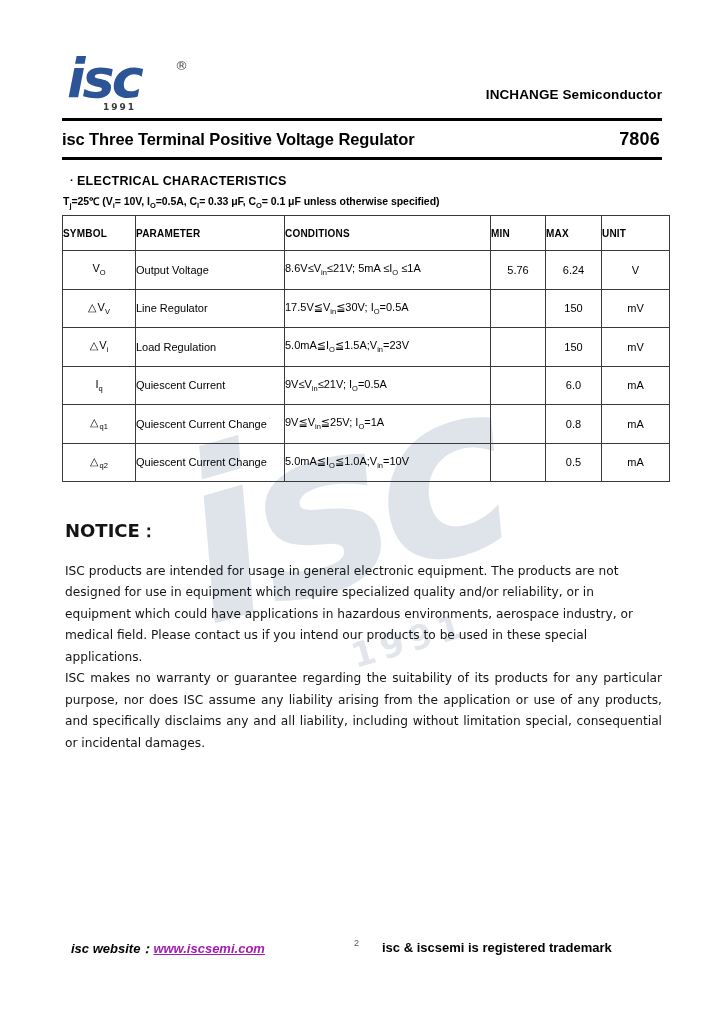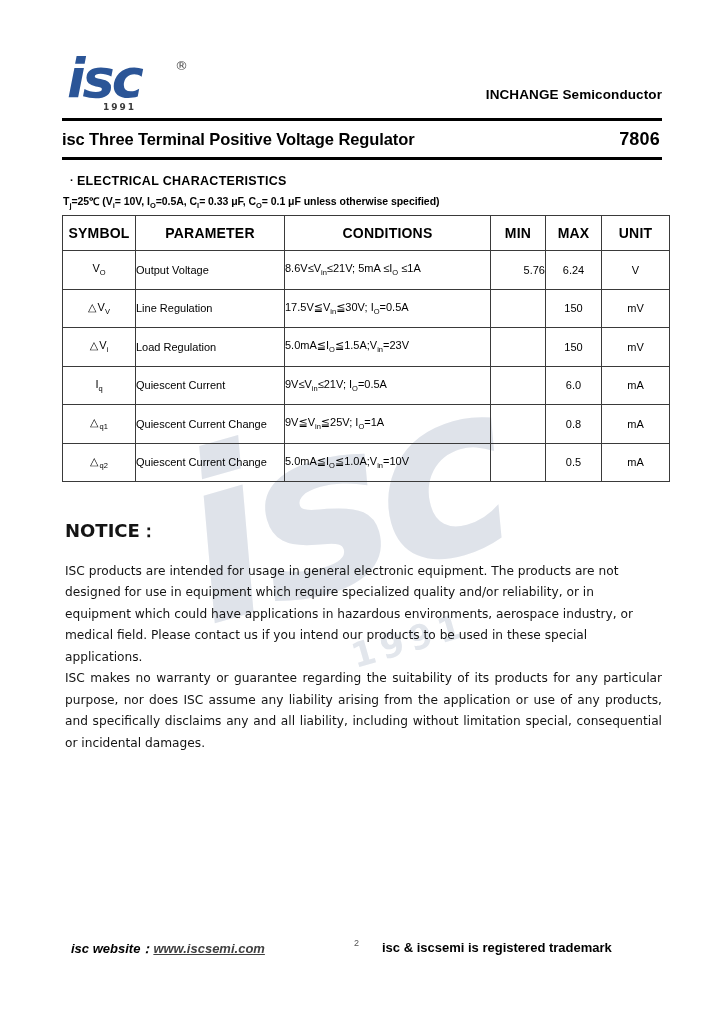--- a/index.html
+++ b/index.html
@@ -191,29 +191,29 @@
   .spec-table th, .spec-table td {
     border: 1px solid #3a3a3a;
     font-size: 11px;
     font-weight: normal;
     padding: 0;
     height: 37.5px;
     vertical-align: middle;
   }
   .spec-table thead th {
     font-weight: bold;
-    font-size: 14px;
-    text-align: center;
+    font-size: 10px;
+    text-align: left;
     letter-spacing: 0.2px;
     height: 34px;
   }
   .col-symbol   { width: 72px; text-align: center; }
   .col-param    { width: 148px; text-align: left; }
   .col-cond     { width: 205px; text-align: left; }
-  .col-min      { width: 54px; text-align: right; }
+  .col-min      { width: 54px; text-align: center; }
   .col-max      { width: 55px; text-align: center; }
   .col-unit     { width: 67px; text-align: center; }
   .cell-pad-l { padding-left: 10px; }
   .cell-cond  { padding-left: 10px; }
   .spec-table sub { font-size: 7.5px; }
   .tri { font-size: 11px; padding-right: 1px; }
 
   
   .notice {
     position: absolute;
@@ -244,21 +244,21 @@
   .footer-left {
     position: absolute;
     left: 9px;
     top: 0;
     font-size: 13px;
     font-weight: bold;
     font-style: italic;
     white-space: nowrap;
   }
   .footer-url {
-    color: #404040;
+    color: #a21caf;
     text-decoration: underline;
     font-style: italic;
     font-weight: bold;
   }
   .footer-page {
     position: absolute;
     left: 292px;
     top: -2px;
     font-size: 9px;
     color: #555;
@@ -324,21 +324,21 @@
           <tr>
             <td class="col-symbol"><span>V</span><sub>O</sub></td>
             <td class="col-param cell-pad-l">Output Voltage</td>
             <td class="col-cond cell-cond"><span>8.6V≤V</span><sub>in</sub><span>≤21V; 5mA ≤I</span><sub>O</sub><span> ≤1A</span></td>
             <td class="col-min">5.76</td>
             <td class="col-max">6.24</td>
             <td class="col-unit">V</td>
           </tr>
           <tr>
             <td class="col-symbol"><span class="tri">△</span><span>V</span><sub>V</sub></td>
-            <td class="col-param cell-pad-l">Line Regulation</td>
+            <td class="col-param cell-pad-l">Line Regulator</td>
             <td class="col-cond cell-cond"><span>17.5V≦V</span><sub>in</sub><span>≦30V; I</span><sub>O</sub><span>=0.5A</span></td>
             <td class="col-min"></td>
             <td class="col-max">150</td>
             <td class="col-unit">mV</td>
           </tr>
           <tr>
             <td class="col-symbol"><span class="tri">△</span><span>V</span><sub>i</sub></td>
             <td class="col-param cell-pad-l">Load Regulation</td>
             <td class="col-cond cell-cond"><span>5.0mA≦I</span><sub>O</sub><span>≦1.5A;V</span><sub>in</sub><span>=23V</span></td>
             <td class="col-min"></td>

